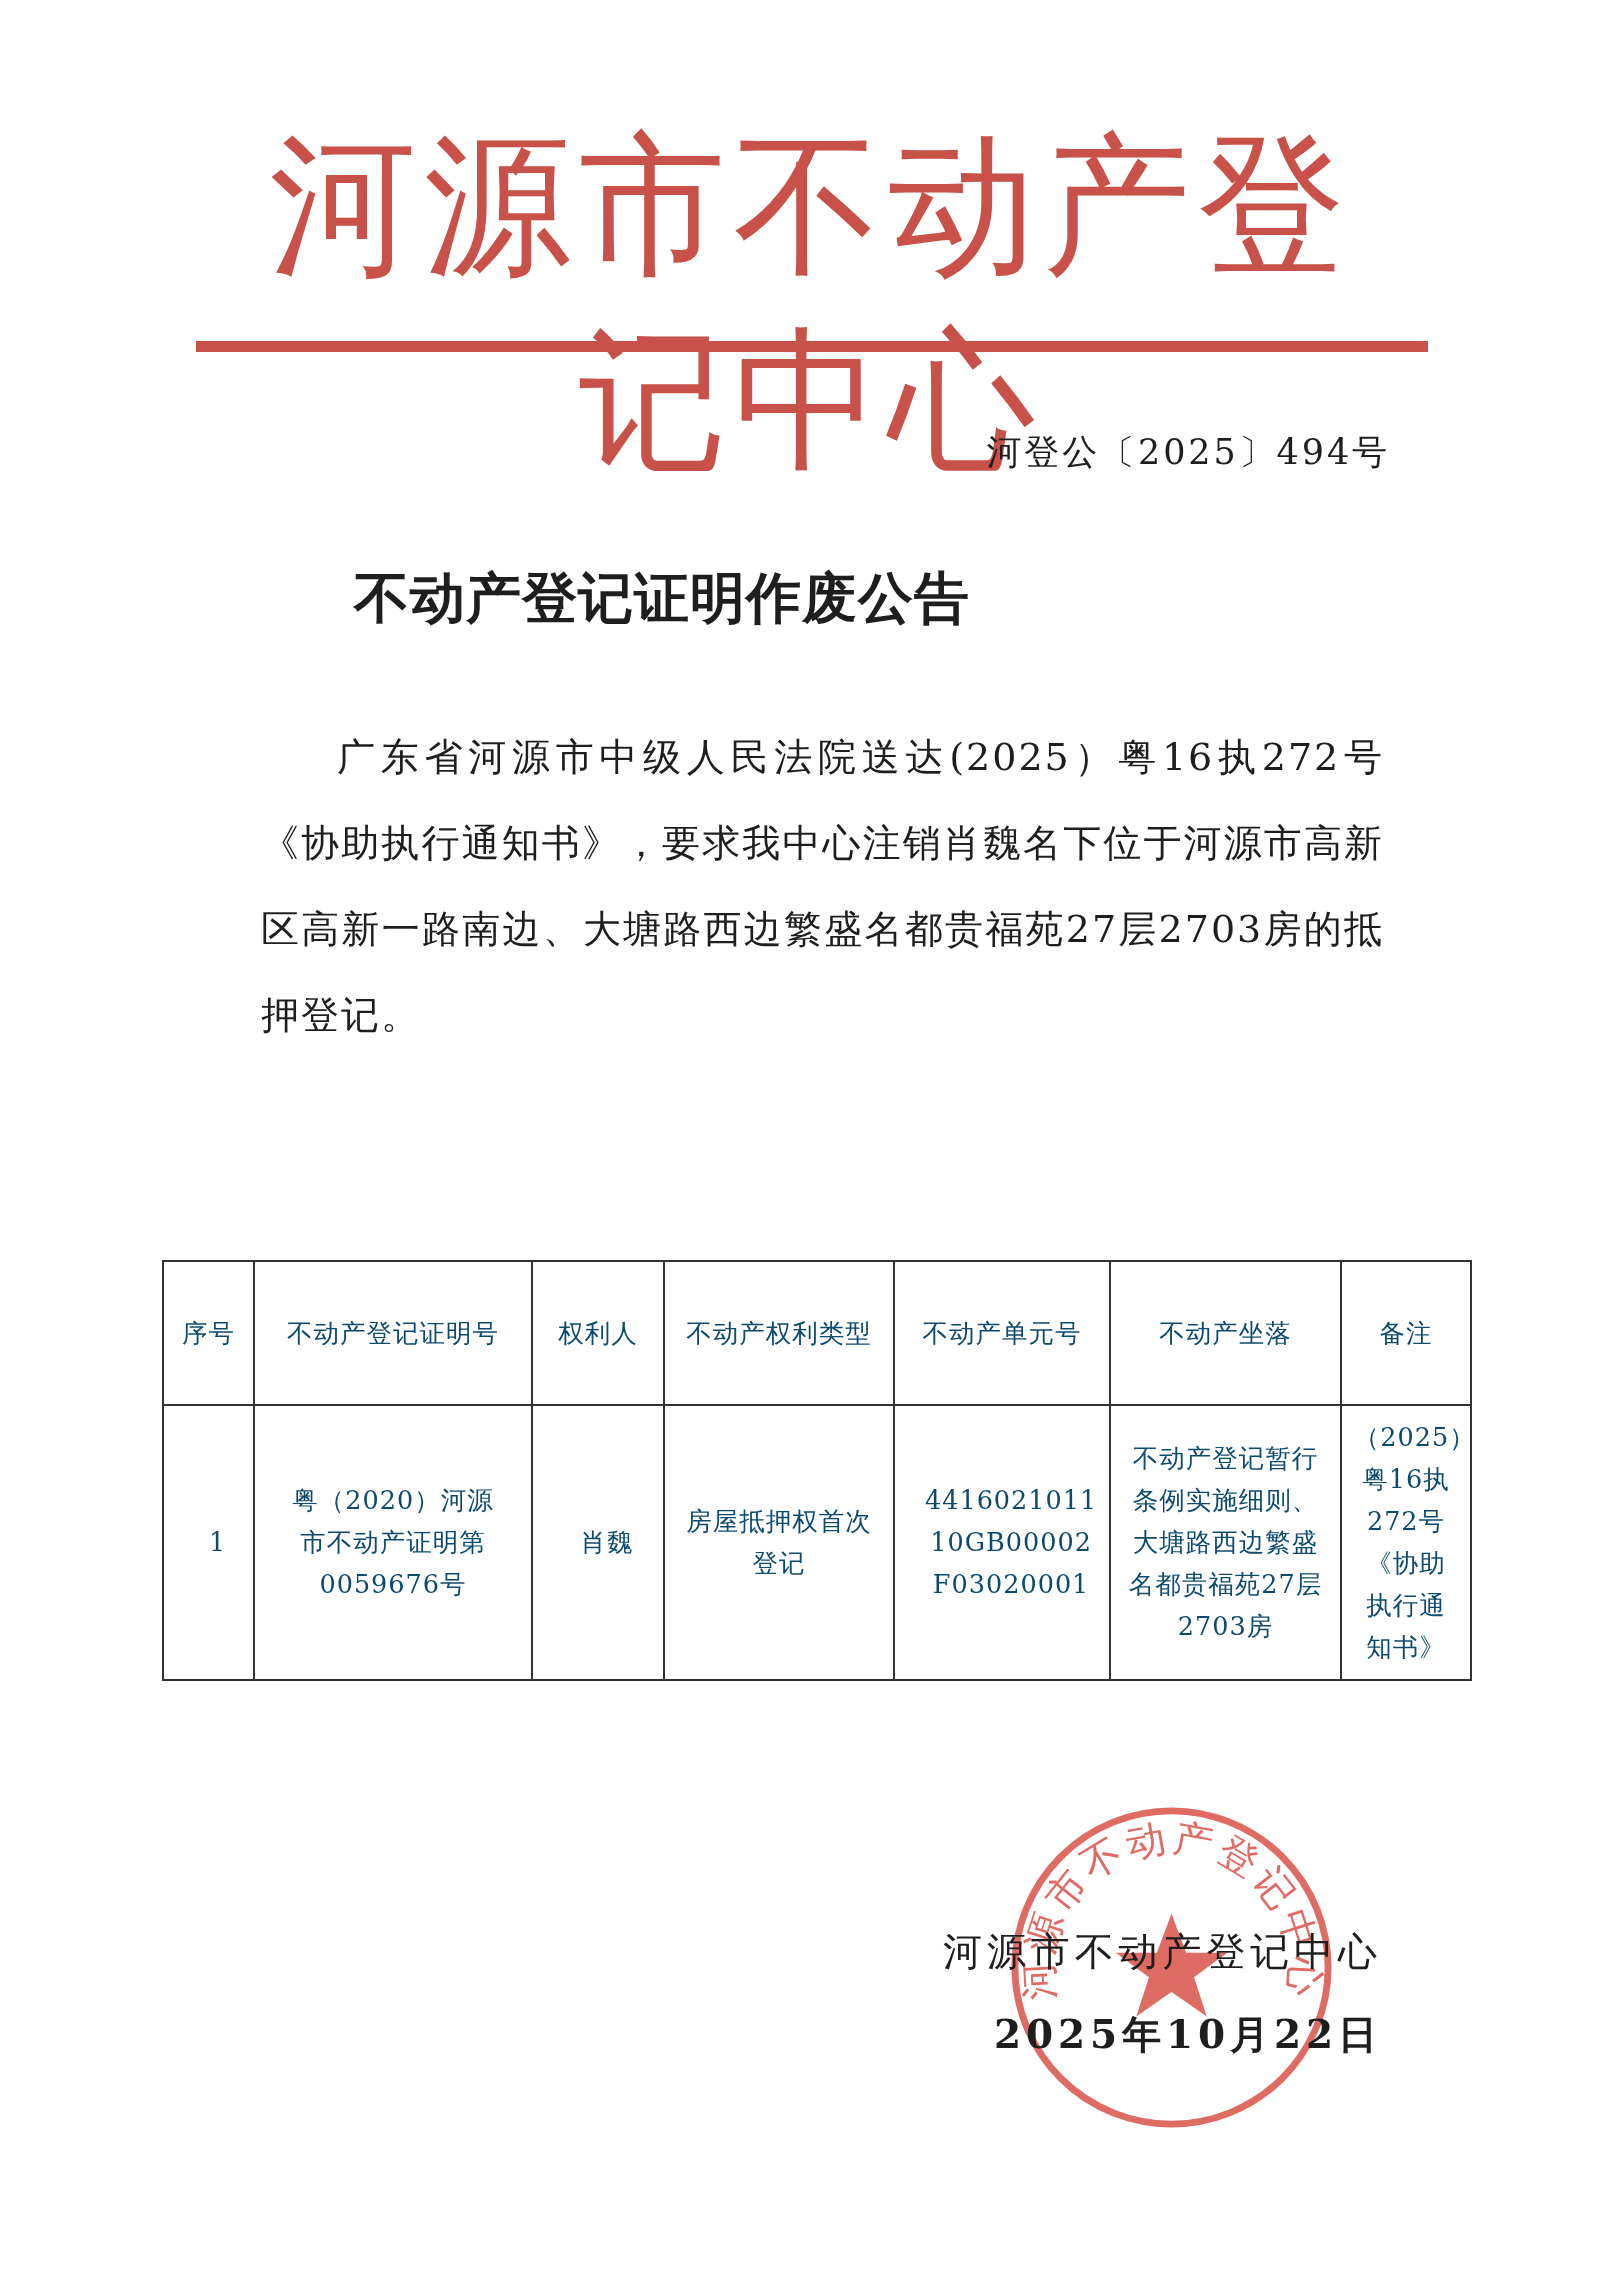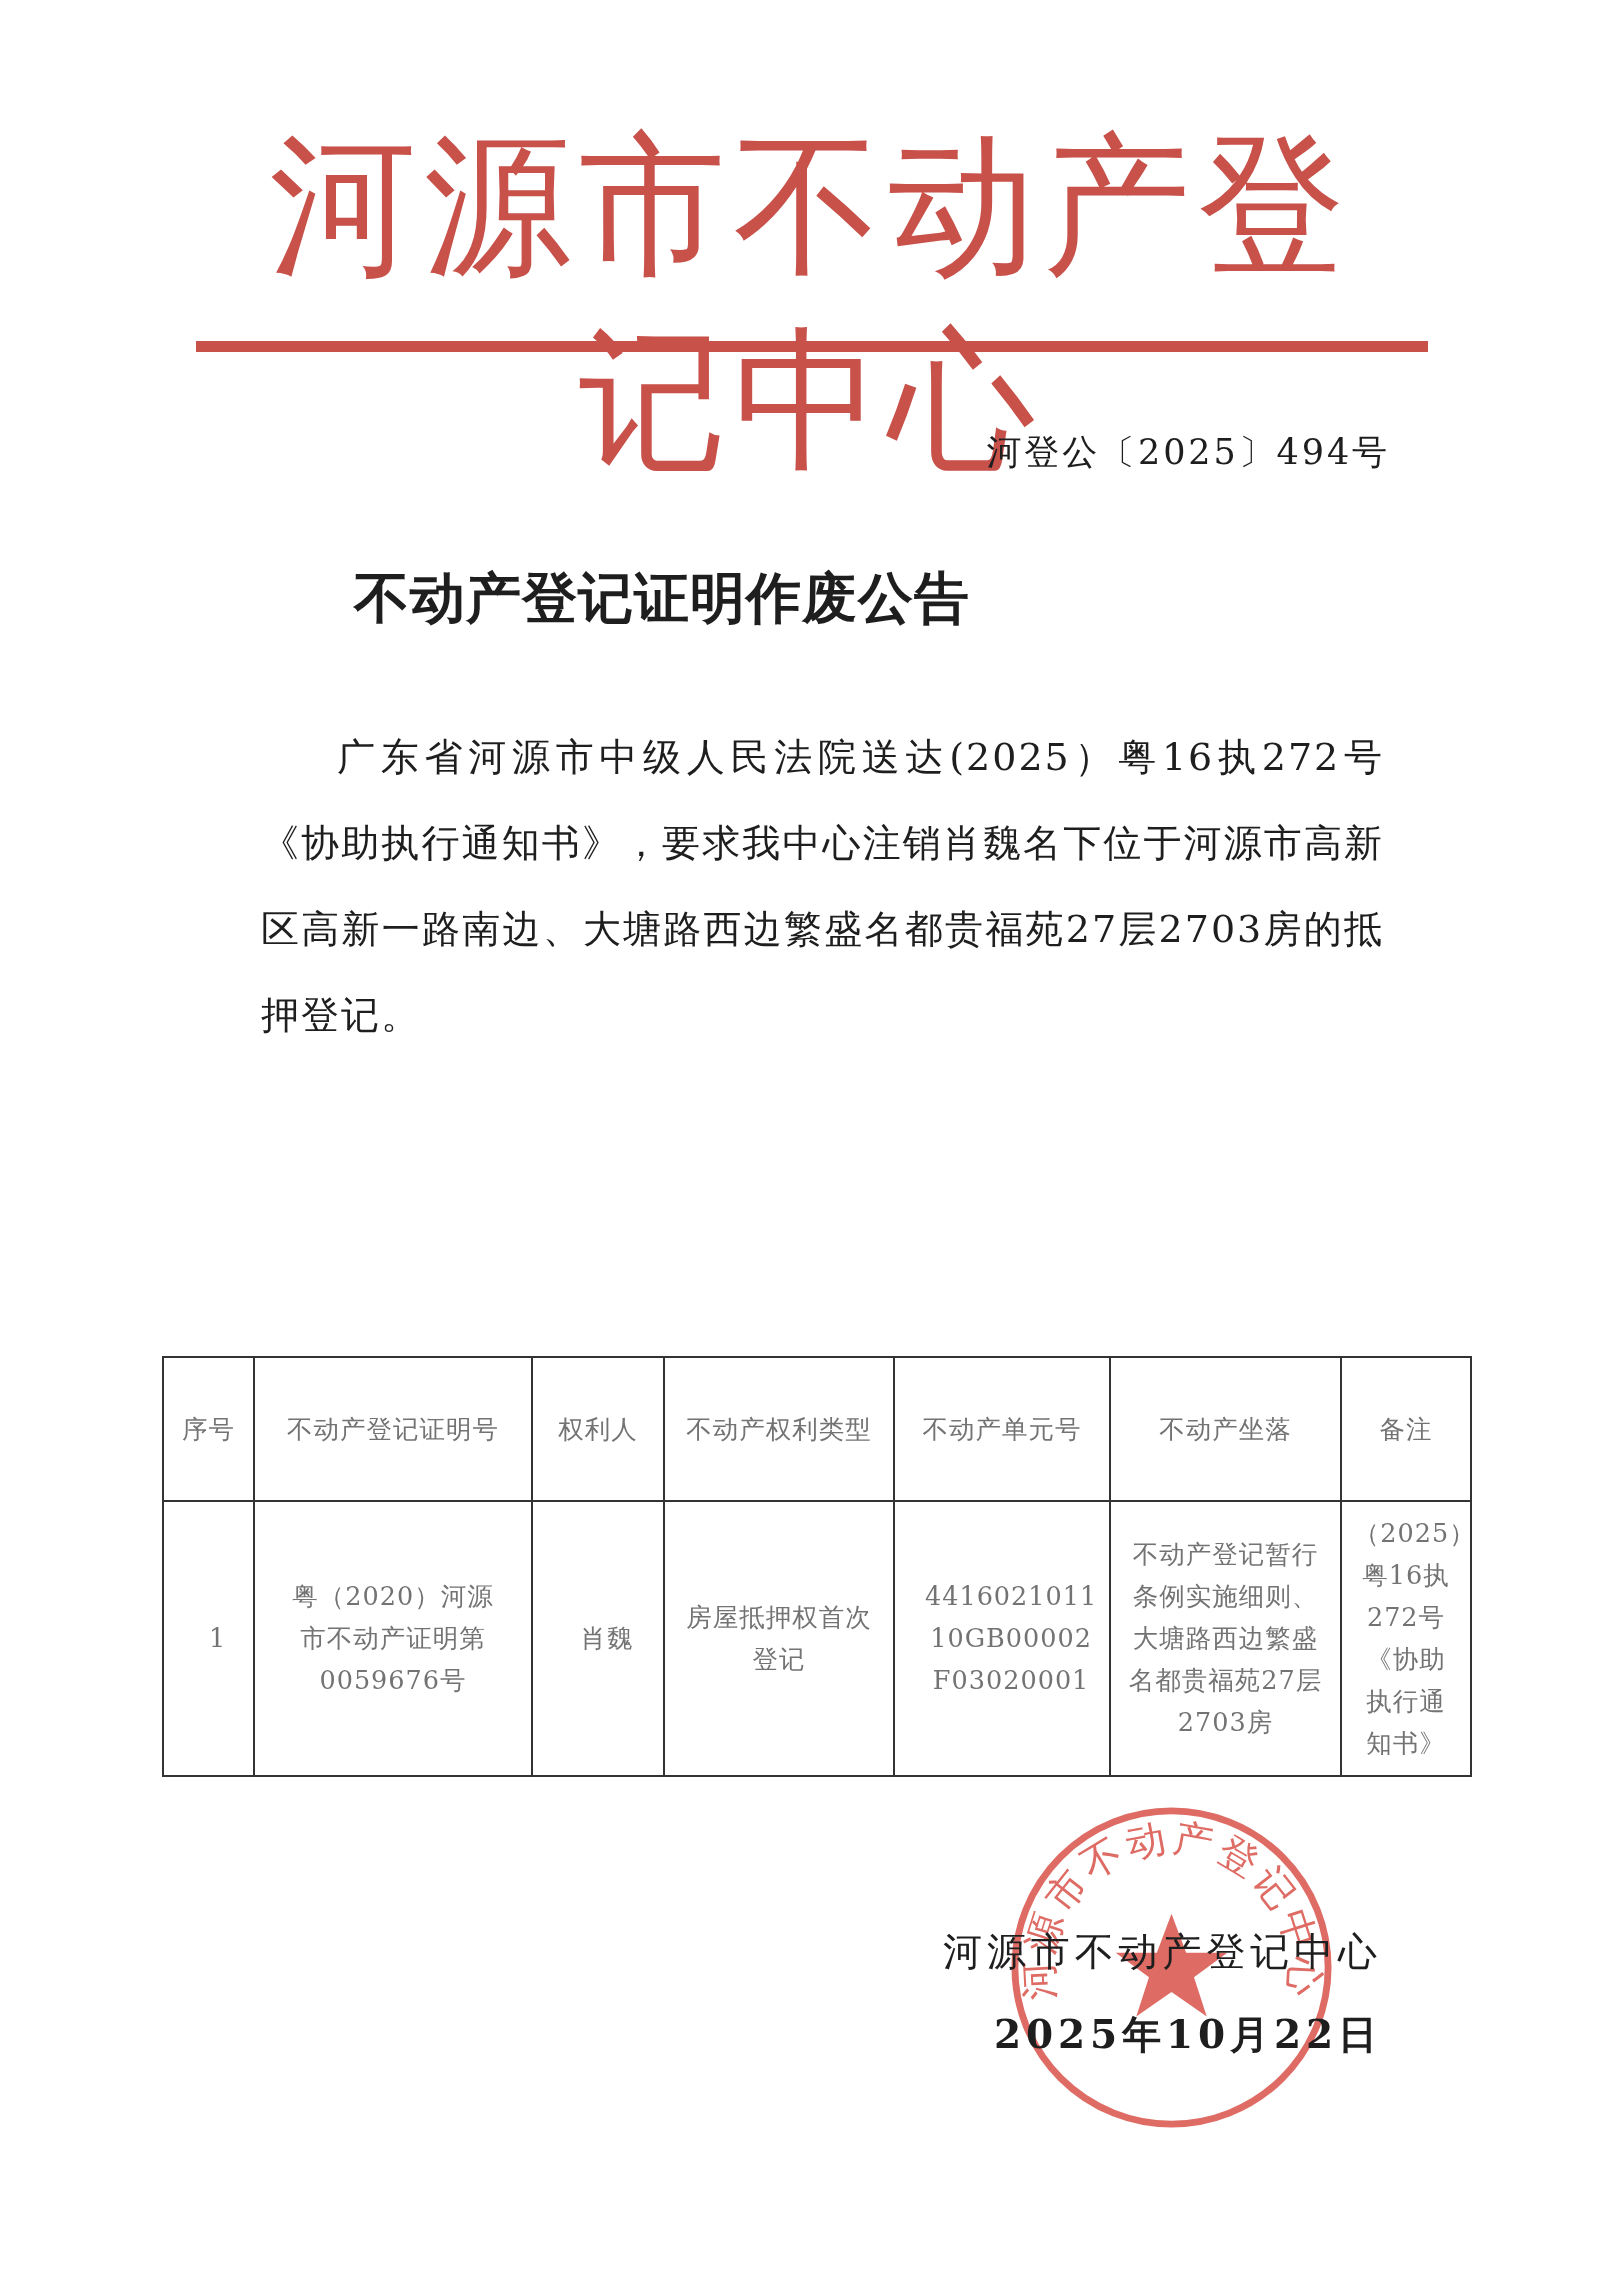--- a/index.html
+++ b/index.html
@@ -14,22 +14,22 @@
 
   .doc-number { right: 230px; top: 427px; font-size: 35px; line-height: 51px; letter-spacing: 2.9px; }
 
   .doc-title { left: 0; width: 1324px; top: 561px; text-align: center;
     font-size: 55px; line-height: 74px; font-weight: bold; letter-spacing: 1px; }
 
   .body-text { left: 253px; width: 1139px; top: 706px; font-size: 38px; line-height: 86px;
     text-align: justify; letter-spacing: 2px; }
   .body-text p { margin: 8px; text-indent: 2em; }
 
-  table.notice-table { position: absolute; left: 162px; top: 1356px; width: 1309px;
-    border-collapse: collapse; table-layout: fixed; font-size: 25.5px; color: #737373; }
+  table.notice-table { position: absolute; left: 162px; top: 1260px; width: 1309px;
+    border-collapse: collapse; table-layout: fixed; font-size: 25.5px; color: #0c4a6e; }
   table.notice-table td, table.notice-table th { border: 2px solid #333; text-align: center;
     vertical-align: middle; padding: 5.9px 9.8px; font-weight: normal; letter-spacing: 1px; line-height: 42px; }
   table.notice-table thead th { height: 130px; }
   table.notice-table tbody td { height: 261px; padding-left: 28px; }
   td.unit-cell { text-align: left; word-break: break-all; }
 
   .sign-org { left: 943px; top: 1926px; font-size: 39px; line-height: 51px; letter-spacing: 4.9px; z-index: 2; }
   .sign-date { left: 994px; top: 2009px; font-size: 39px; line-height: 51px; letter-spacing: 4.9px; z-index: 2; font-weight: bold; }
 
   .stamp { left: 1010px; top: 1806px; width: 323px; height: 323px; z-index: 1; opacity: 0.85; }

